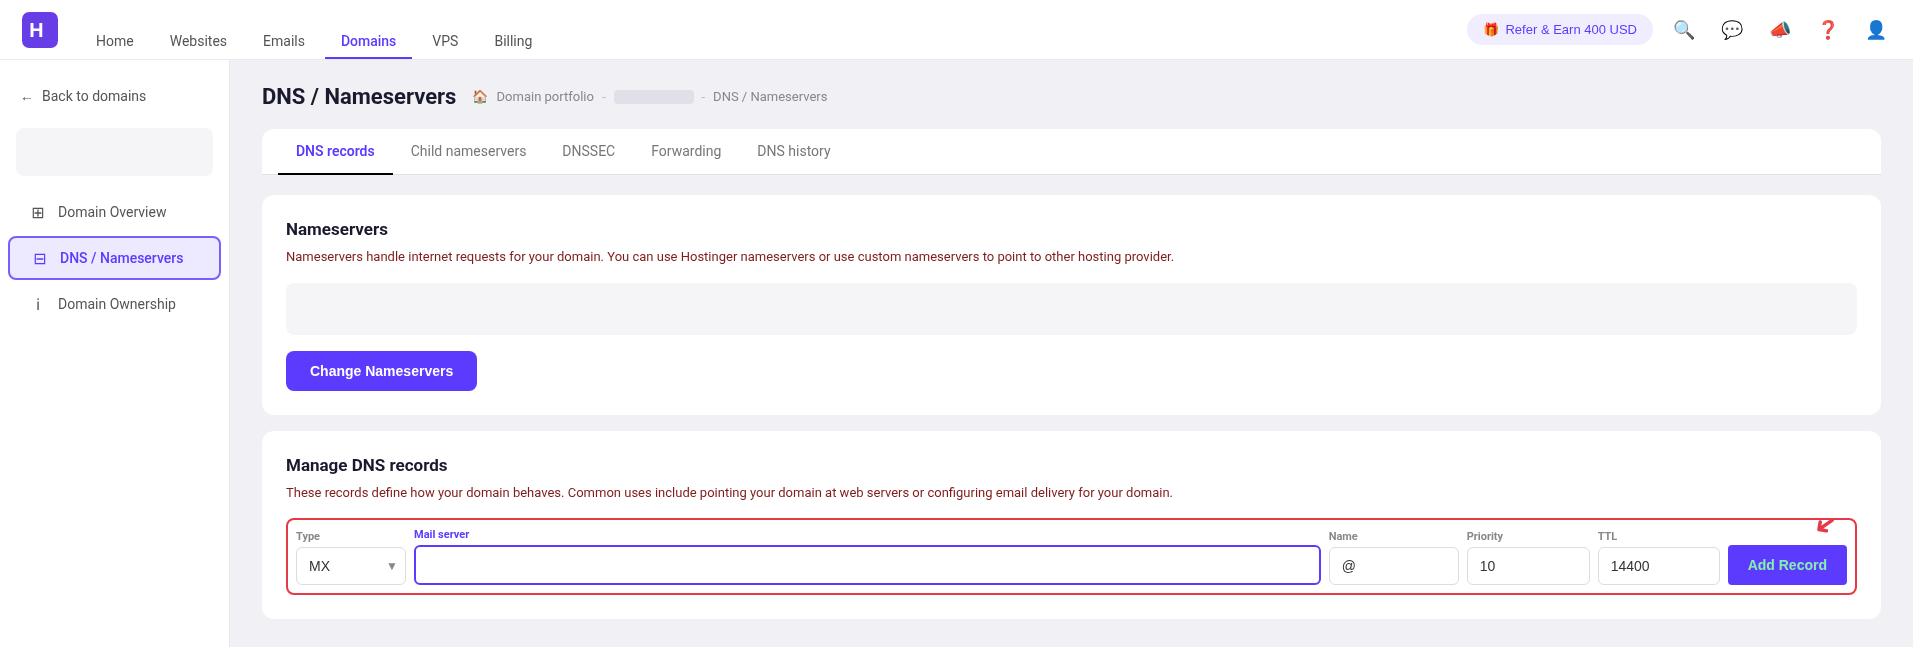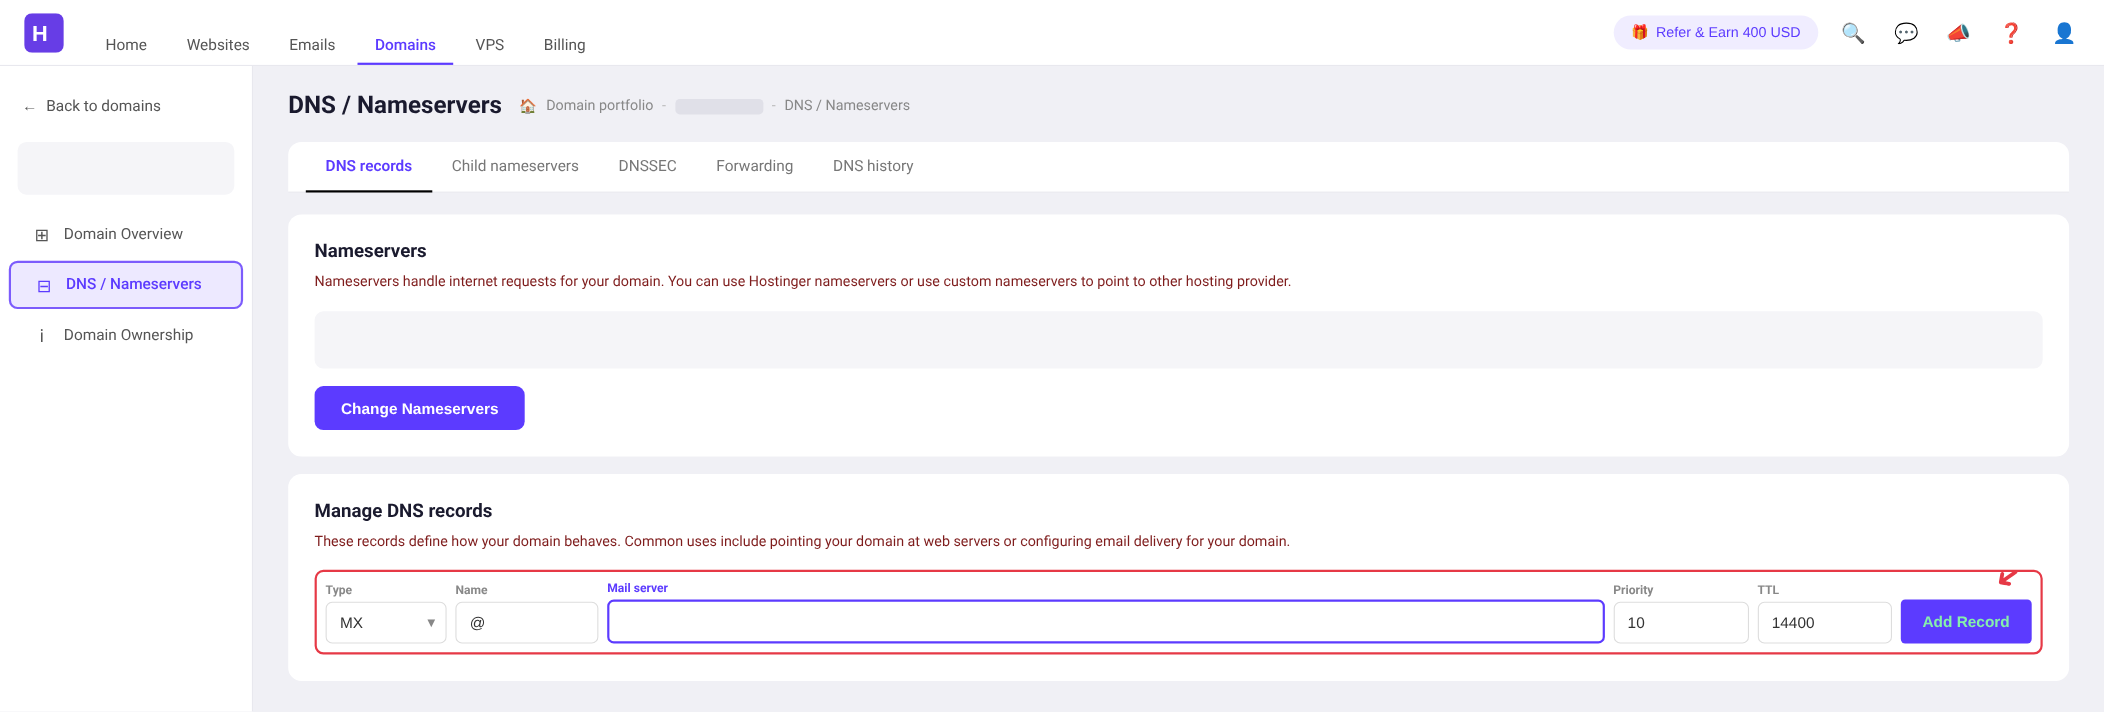--- a/index.html
+++ b/index.html
@@ -214,31 +214,31 @@
                 <option>A</option>
                 <option>AAAA</option>
                 <option>CNAME</option>
                 <option>TXT</option>
                 <option>SRV</option>
               </select>
               <span class="select-arrow">▼</span>
             </div>
           </div>
 
-          <div class="form-field">
-            <label>Name</label>
-            <input type="text" style="width: 130px;" value="@">
-          </div>
-
           <div class="form-field" style="flex:1;">
             <label style="color:#5c3bff;">Mail server</label>
             <input type="text" class="mail-input-active" style="border-color: rgb(92, 59, 255); border-width: 2px; width: 100%;">
           </div>
 
           <div class="form-field">
+            <label>Name</label>
+            <input type="text" style="width: 130px;" value="@">
+          </div>
+
+          <div class="form-field">
             <label>Priority</label>
             <input type="text" style="width: 123px;" value="10">
           </div>
 
           <div class="form-field">
             <label>TTL</label>
             <input type="text" style="width: 122px;" value="14400">
           </div>
 
           <div class="arrow-annotation" style="position:relative;">

